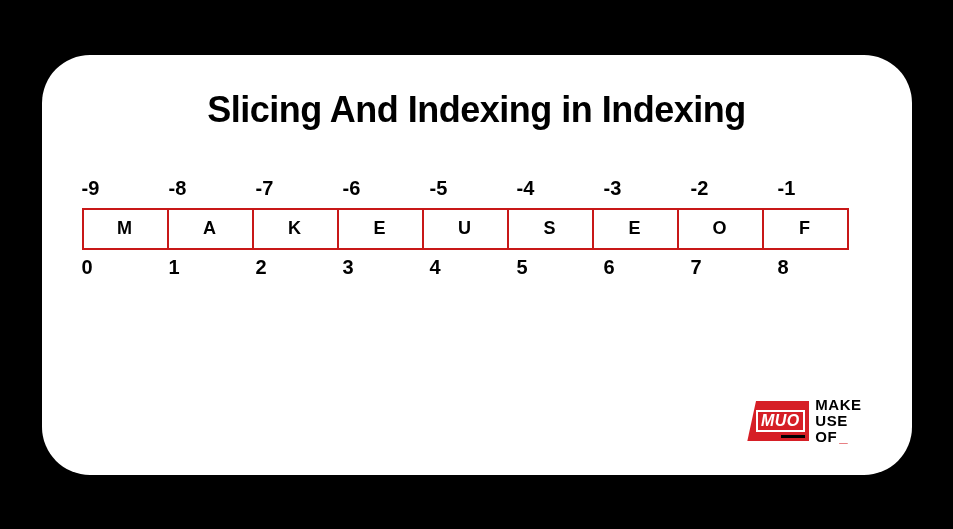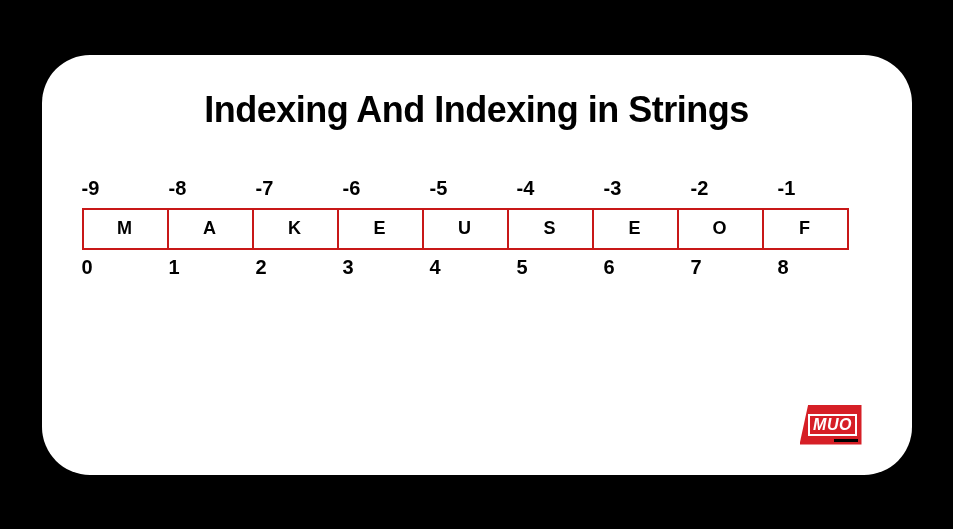--- a/index.html
+++ b/index.html
@@ -116,21 +116,21 @@
     line-height: 1.05;
     letter-spacing: 0.5px;
   }
   .logo-words .of-line { display:flex; align-items:baseline; gap:2px;}
   .logo-cursor { color: #d61f26; font-weight: 900; }
 </style>
 </head>
 <body>
 
 <div class="card">
-  <h1 class="title">Indexing And Indexing in Strings</h1>
+  <h1 class="title">Slicing And Indexing in Indexing</h1>
 
   <div class="diagram">
 
     <div class="row neg-row">
       <div class="tick">-9</div>
       <div class="tick">-8</div>
       <div class="tick">-7</div>
       <div class="tick">-6</div>
       <div class="tick">-5</div>
       <div class="tick">-4</div>
@@ -162,15 +162,23 @@
       <div class="tick">7</div>
       <div class="tick">8</div>
     </div>
 
   </div>
 
   <div class="logo">
     <div class="logo-badge">
       <span class="logo-badge-text">MUO</span>
     </div>
+    <div class="logo-words">
+      <span>MAKE</span>
+      <span>USE</span>
+      <span class="of-line">
+        <span>OF</span>
+          <span class="logo-cursor">_</span>
+      </span>
+    </div>
   </div>
 
 </div>
 
 </body></html>

